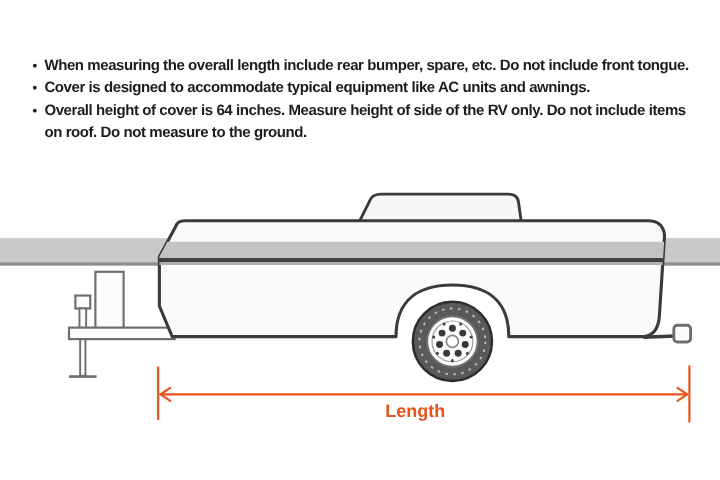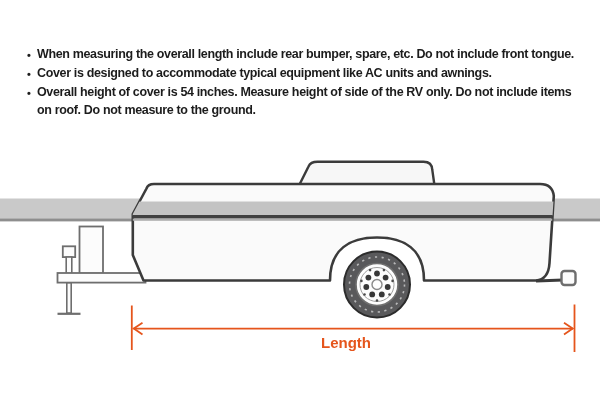--- a/index.html
+++ b/index.html
@@ -27,21 +27,21 @@
     <div class="note-line">
       <span class="bullet">•</span>
       <span class="note-text">When measuring the overall length include rear bumper, spare, etc. Do not include front tongue.</span>
     </div>
     <div class="note-line">
       <span class="bullet">•</span>
       <span class="note-text">Cover is designed to accommodate typical equipment like AC units and awnings.</span>
     </div>
     <div class="note-line">
       <span class="bullet">•</span>
-      <span class="note-text">Overall height of cover is 54 inches. Measure height of side of the RV only. Do not include items on roof. Do not measure to the ground.</span>
+      <span class="note-text">Overall height of cover is 64 inches. Measure height of side of the RV only. Do not include items on roof. Do not measure to the ground.</span>
     </div>
   </div>
 
   <svg class="diagram-svg" width="600" height="400" viewBox="0 0 600 400">
 
     <defs>
       <clipPath id="bodyClip">
         <path d="M 154,184 L 540,184 Q 552.5,184 553.8,196 L 549.5,263 Q 548.5,279.5 536,280.5
                  L 424,280.5 C 424,249 404,237.5 377,237.5 C 350,237.5 330,249 330,280.5
                  L 143.5,280.5 L 132.8,255 L 132.8,214 L 146.5,188.5 Q 148,184 154,184 Z"></path>

